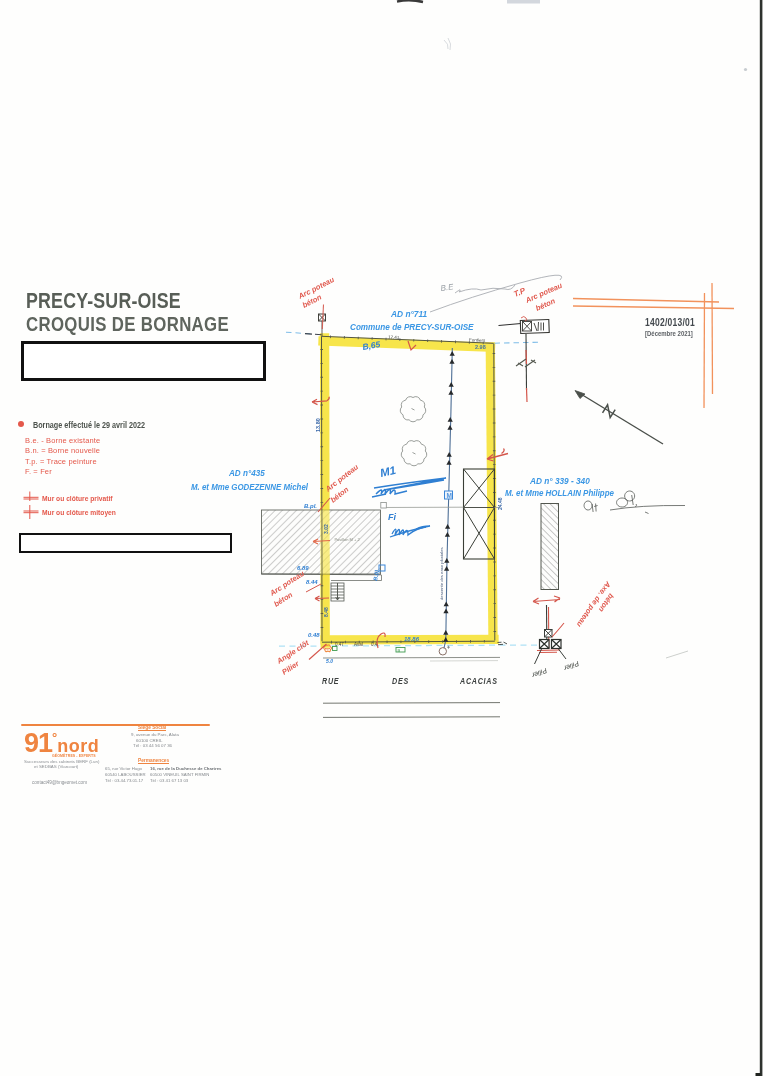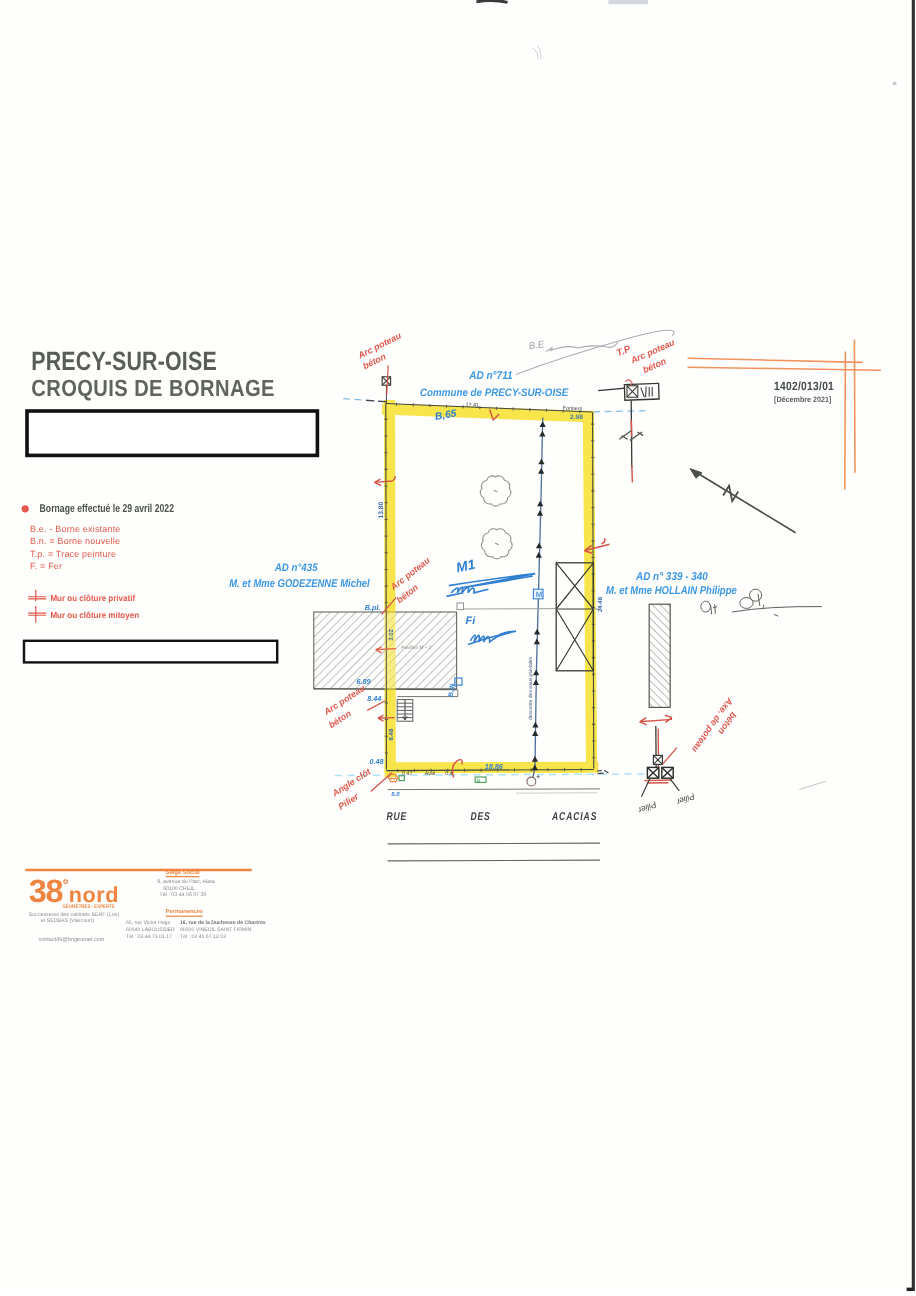--- a/index.html
+++ b/index.html
@@ -368,21 +368,21 @@
   </g>
 
   <path d="M666 658 L688 651" stroke="#b9bdb9" stroke-width="0.9" fill="none" opacity="0.8"></path>
 </svg>
 
 <div class="abs" style="left:0;top:715px;width:260px;height:90px;">
 
   <div class="abs" style="left:21px;top:9px;width:189px;height:2.2px;background:#ef8440;border-radius:1px;"></div>
 
   <div class="abs" style="left:24px;top:13px;color:#ef8440;font-weight:bold;">
-    <span style="font-size:27px;letter-spacing:-1px;">38</span><span style="font-size:13px;vertical-align:10px;">°</span><span style="font-size:18px;letter-spacing:0.5px;">nord</span>
+    <span style="font-size:27px;letter-spacing:-1px;">91</span><span style="font-size:13px;vertical-align:10px;">°</span><span style="font-size:18px;letter-spacing:0.5px;">nord</span>
   </div>
 
   <div class="abs" style="left:52px;top:37.5px;color:#ef8440;font-size:4.3px;font-weight:bold;letter-spacing:0.1px;white-space:nowrap;transform:scaleX(0.82);transform-origin:left top;">GÉOMÈTRES - EXPERTS</div>
 
   <div class="abs" style="left:24px;top:44px;color:#8a8e92;font-size:4.4px;line-height:5.4px;">Successeurs des cabinets BERF (Lun)<br><span style="margin-left:10px;">et SEDBAS (Viarcourt)</span></div>
 
   <div class="abs" style="left:32px;top:65px;color:#8a8e92;font-size:4.6px;">contact49@bngeomet.com</div>
 
   <div class="abs" style="left:138px;top:10px;color:#ef8440;font-size:4.8px;font-weight:bold;border-bottom:0.5px solid #ef8440;">Siège Social</div>
   <div class="abs" style="left:131px;top:17px;color:#85898d;font-size:4.4px;line-height:5.6px;">9, avenue du Parc, Alata<br><span style="margin-left:5px;">60100 CREIL</span><br><span style="margin-left:2px;">Tél : 03 44 56 07 36</span></div>

